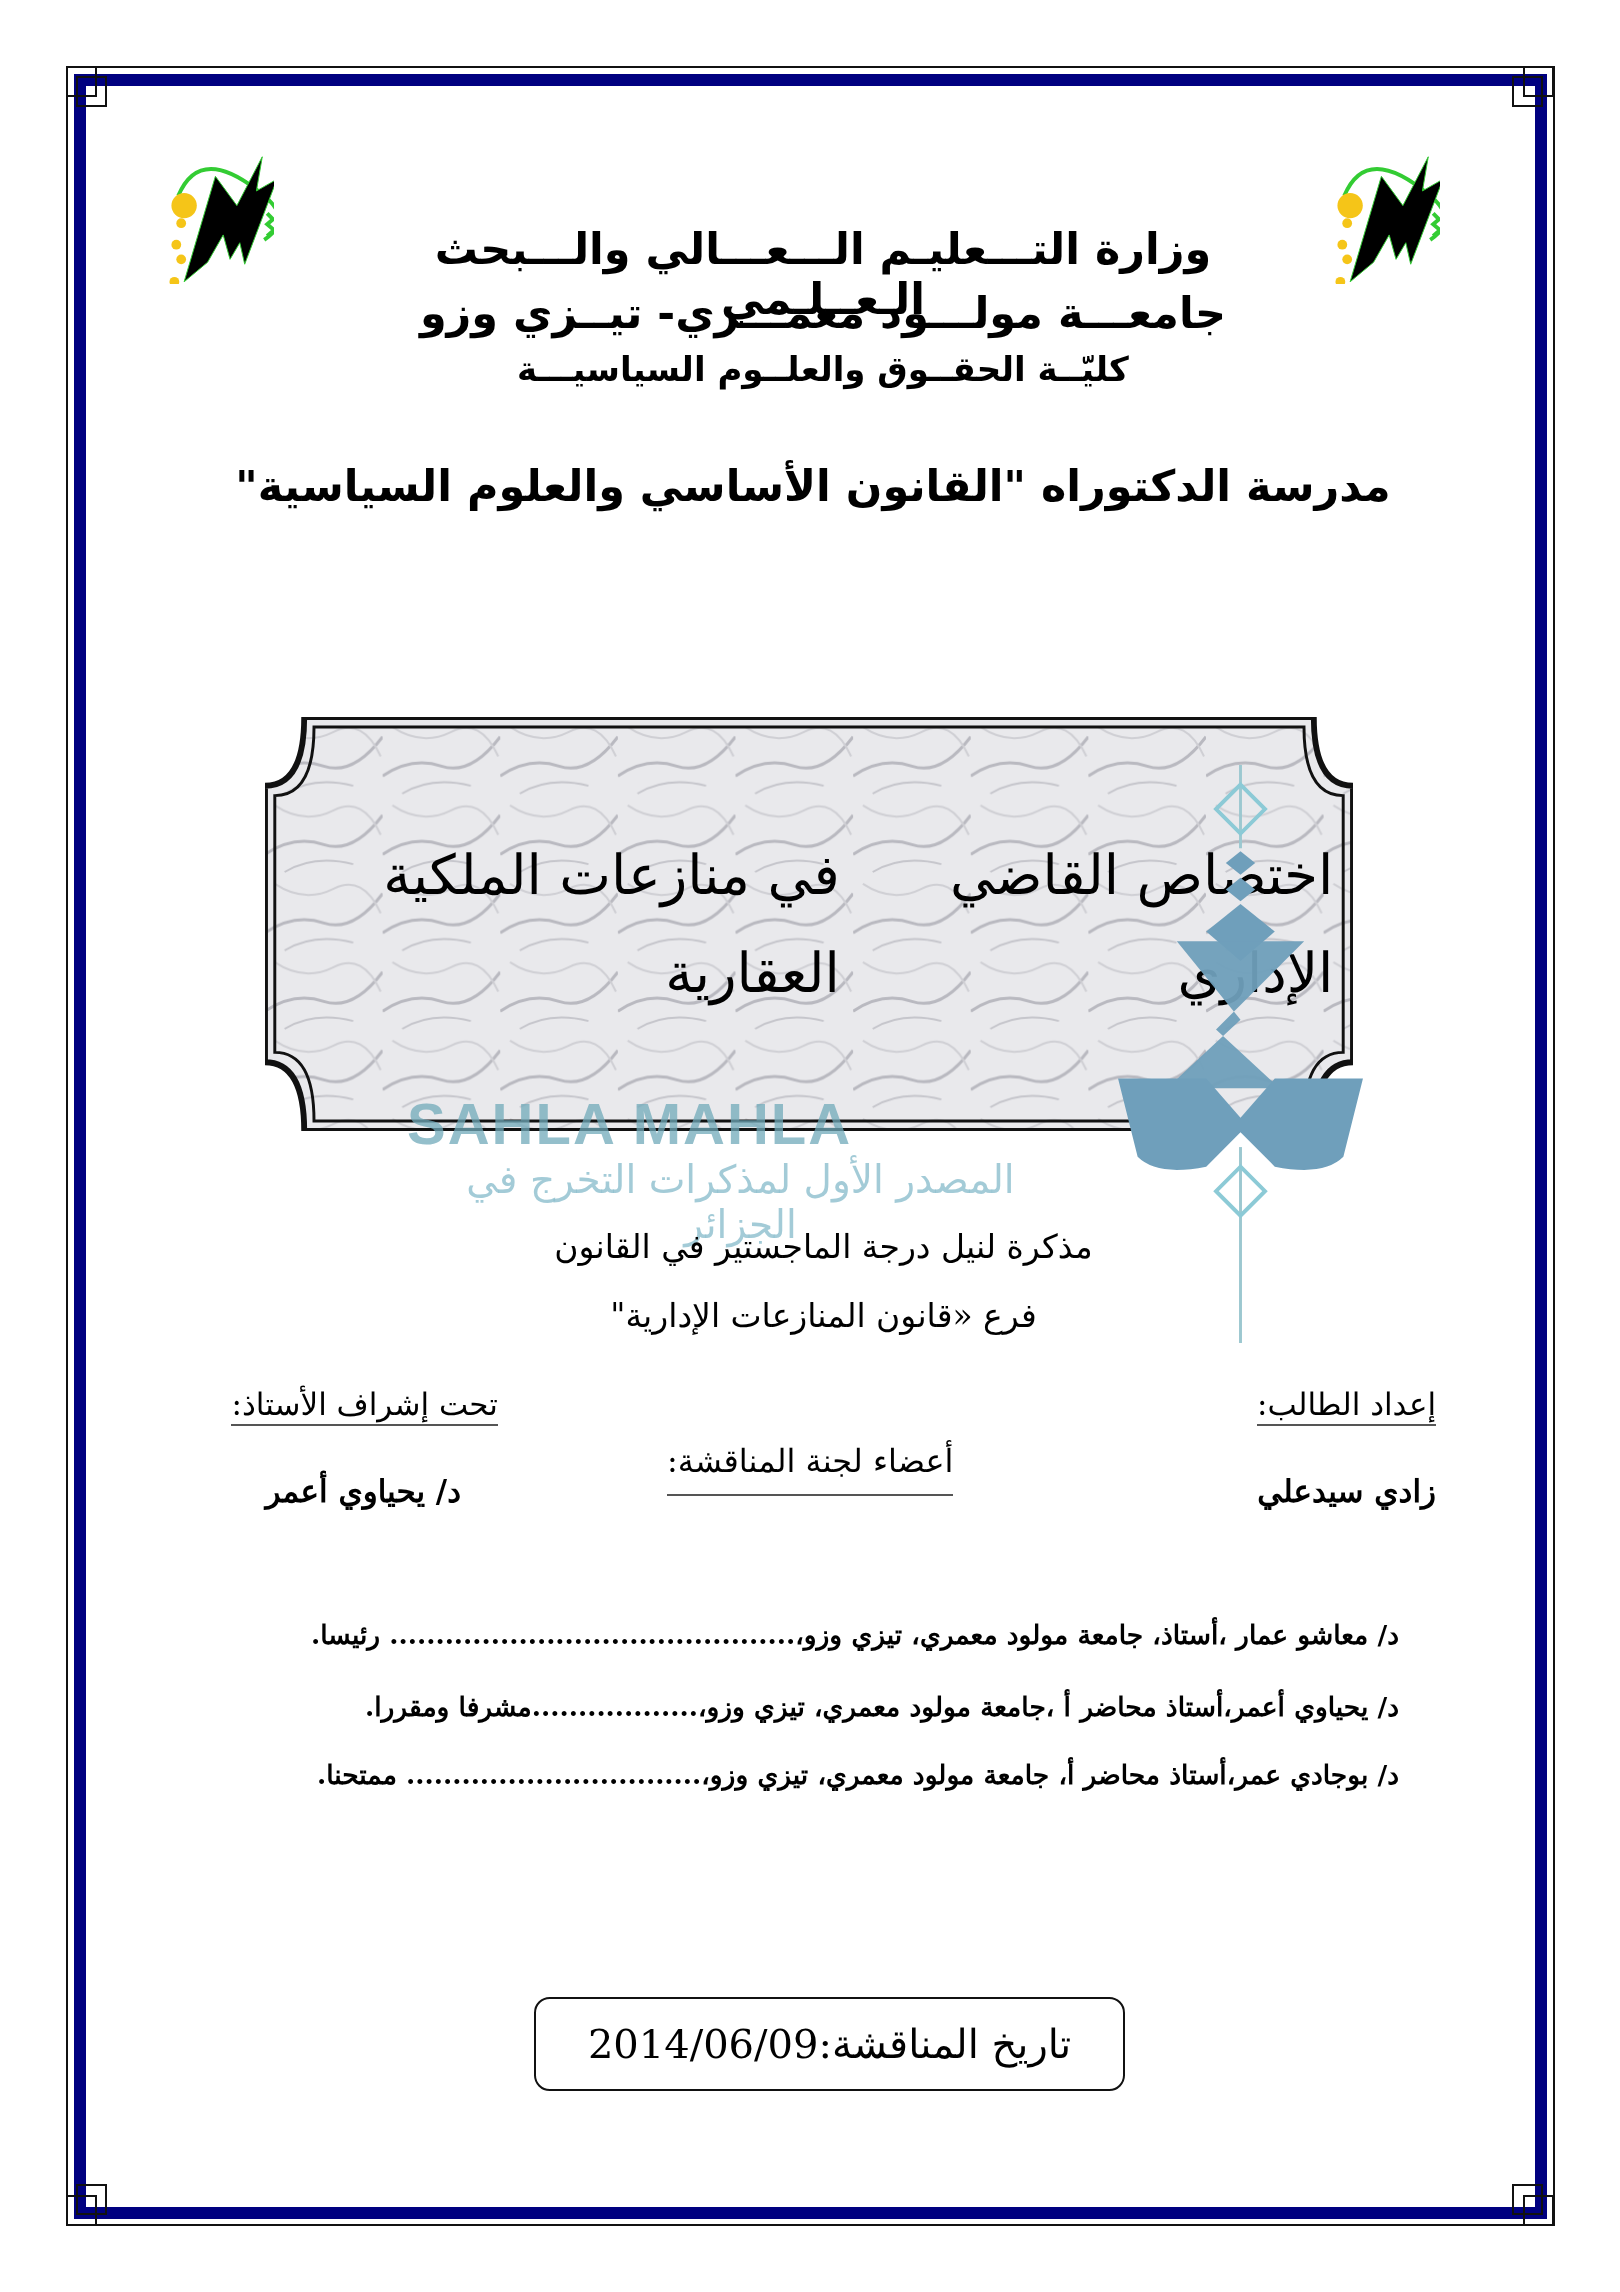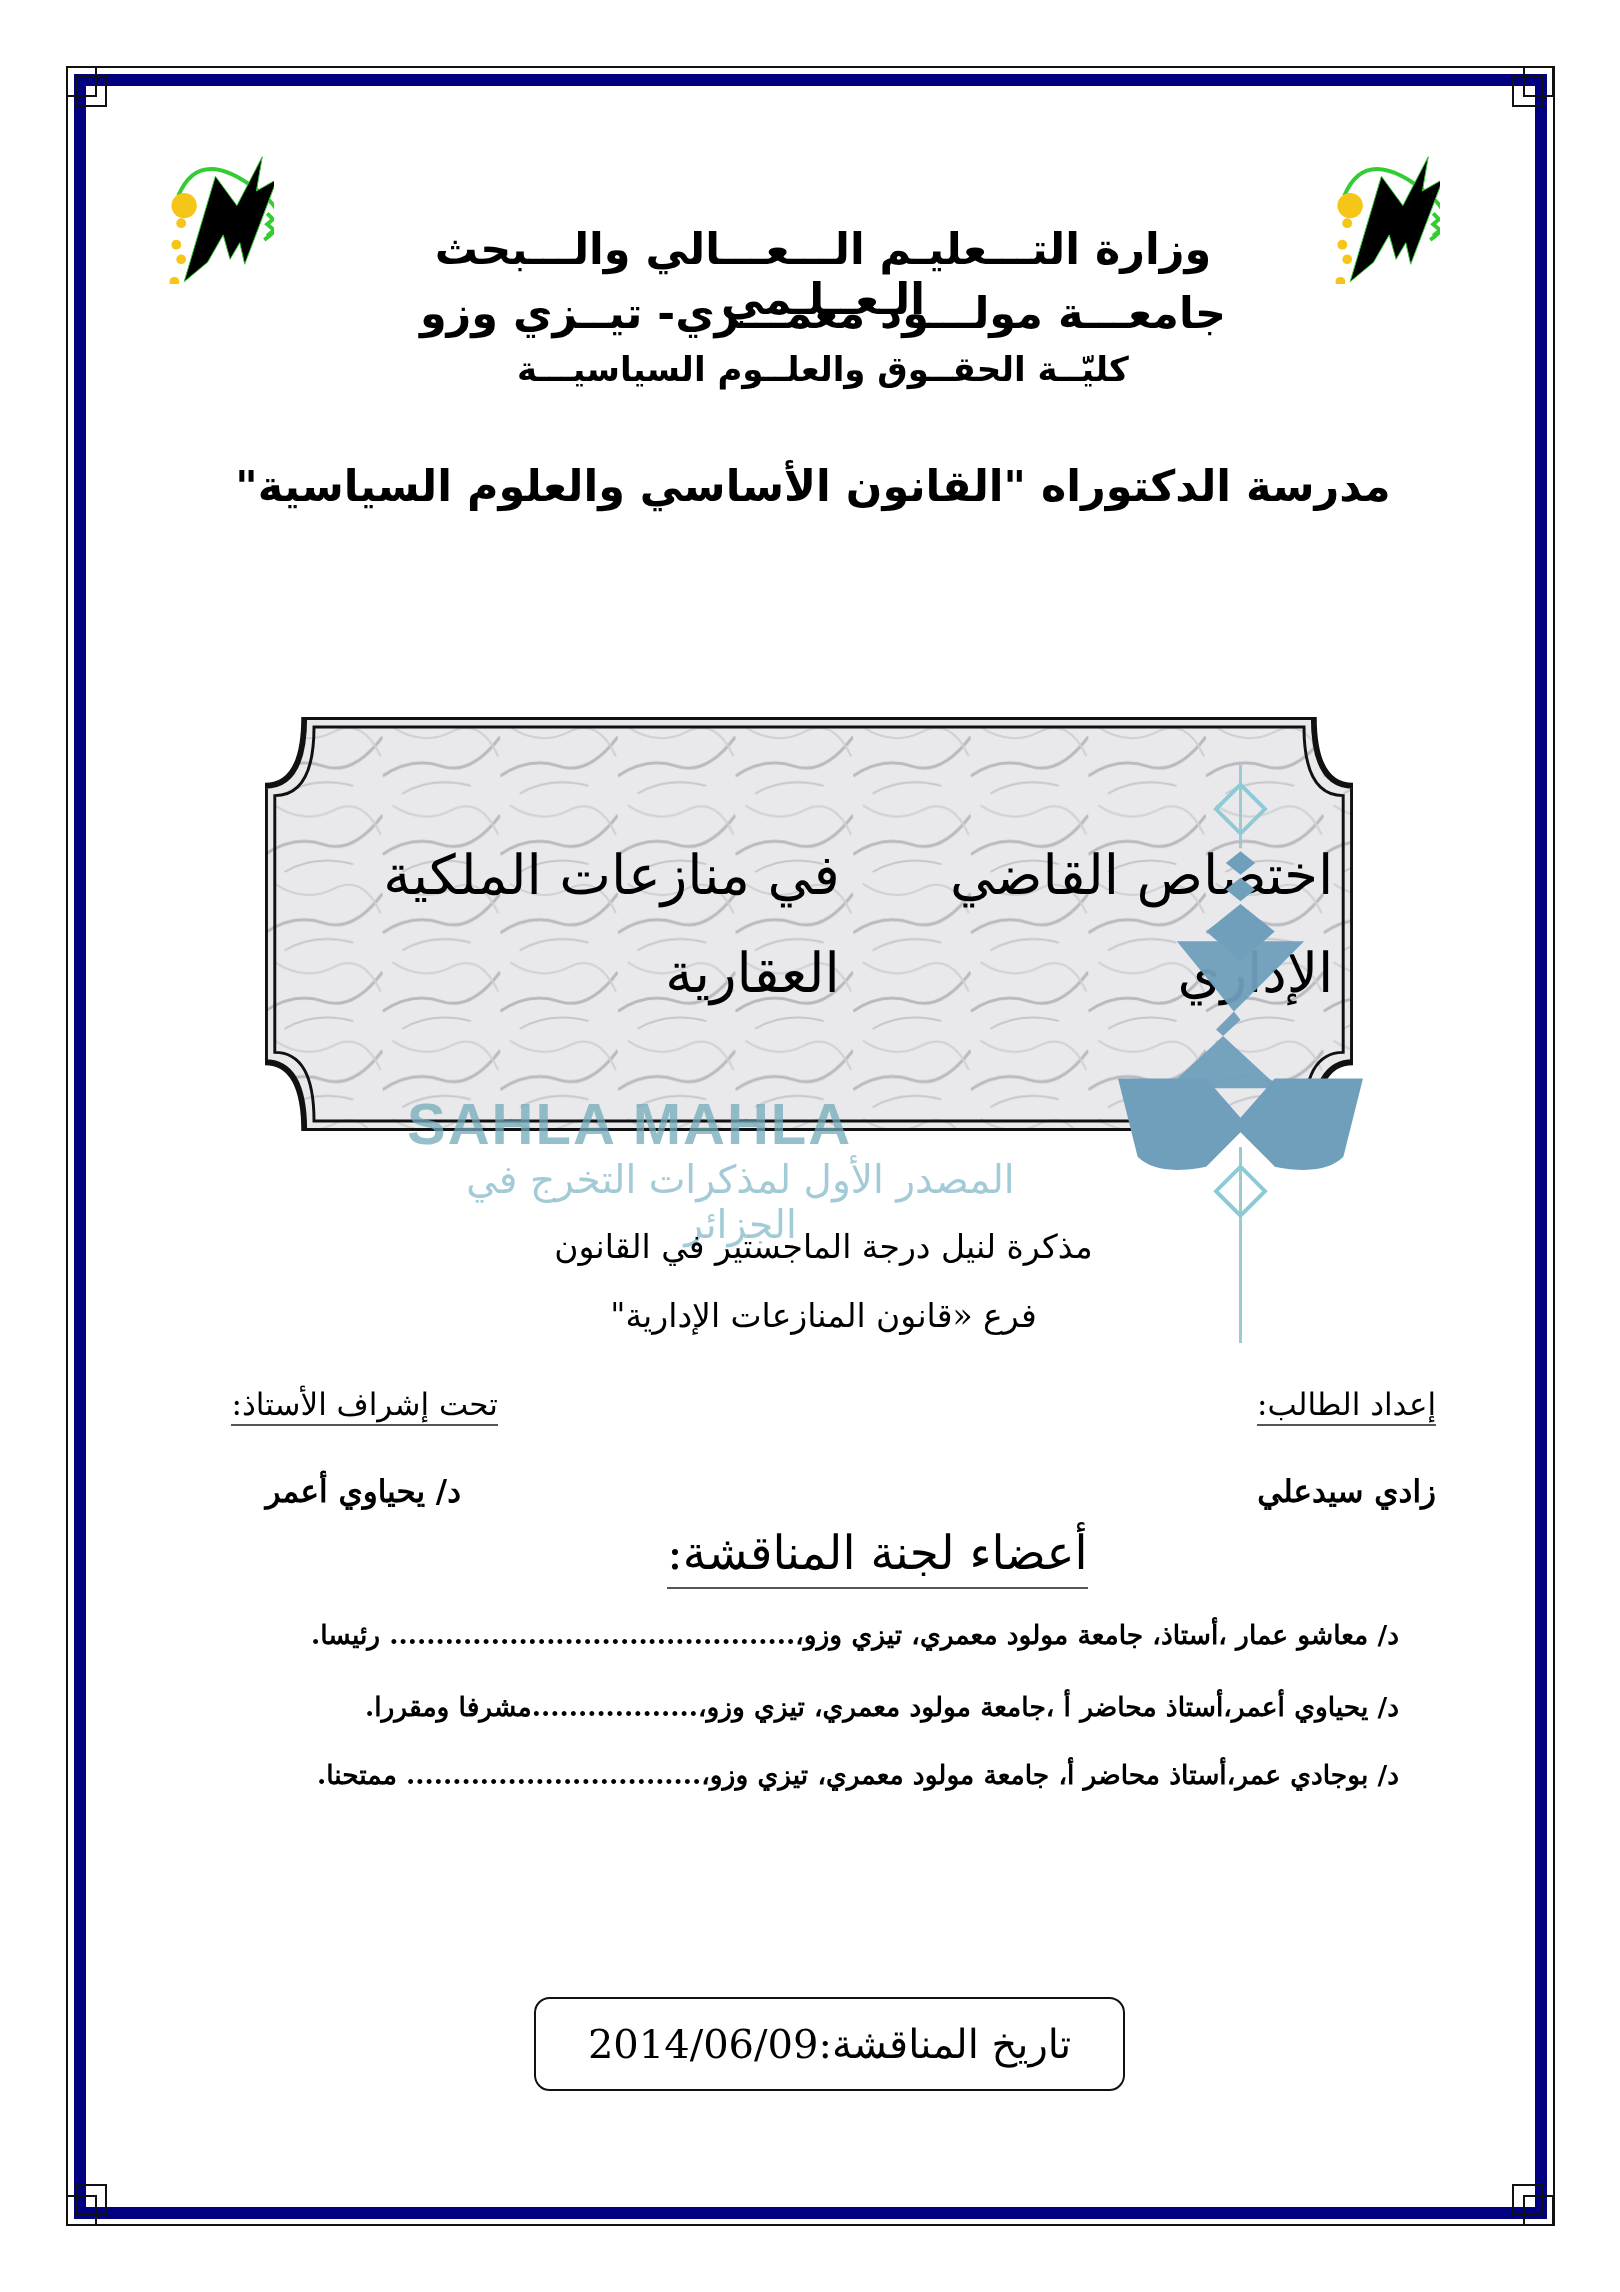--- a/index.html
+++ b/index.html
@@ -40,22 +40,22 @@
 
   
   .degree { position: absolute; left: 490px; width: 667px; direction: rtl; text-align: center; font-size: 33px; }
   .degree1 { top: 1227px; }
   .degree2 { top: 1296px; }
 
   .label-u { position: absolute; direction: rtl; font-size: 31px; font-weight: normal;
              border-bottom: 2px solid #555; padding-bottom: 2px; }
   .val-b { position: absolute; direction: rtl; font-size: 31px; font-weight: bold; margin-top: 16px; }
 
-  .committee-h { position: absolute; left: 667px; top: 1525px; direction: rtl; font-size: 47px;
-                 border-bottom: 2px solid #555; padding-bottom: 7px; }
+  .committee-h { position: absolute; left: 667px; top: 1442px; direction: rtl; font-size: 32px;
+                 border-bottom: 2px solid #555; padding-bottom: 14px; }
   .member { position: absolute; right: 221px; width: 1196px; direction: rtl; text-align: right;
             font-size: 26.5px; font-weight: bold; white-space: nowrap; }
 
   .date-box { position: absolute; left: 534px; top: 1997px; width: 591px; height: 94px;
               border: 2.9px solid #111; border-radius: 15.7px; box-sizing: border-box;
               display: flex; align-items: center; justify-content: center; direction: rtl; font-size: 40px; }
 </style>
 </head>
 <body>
 

